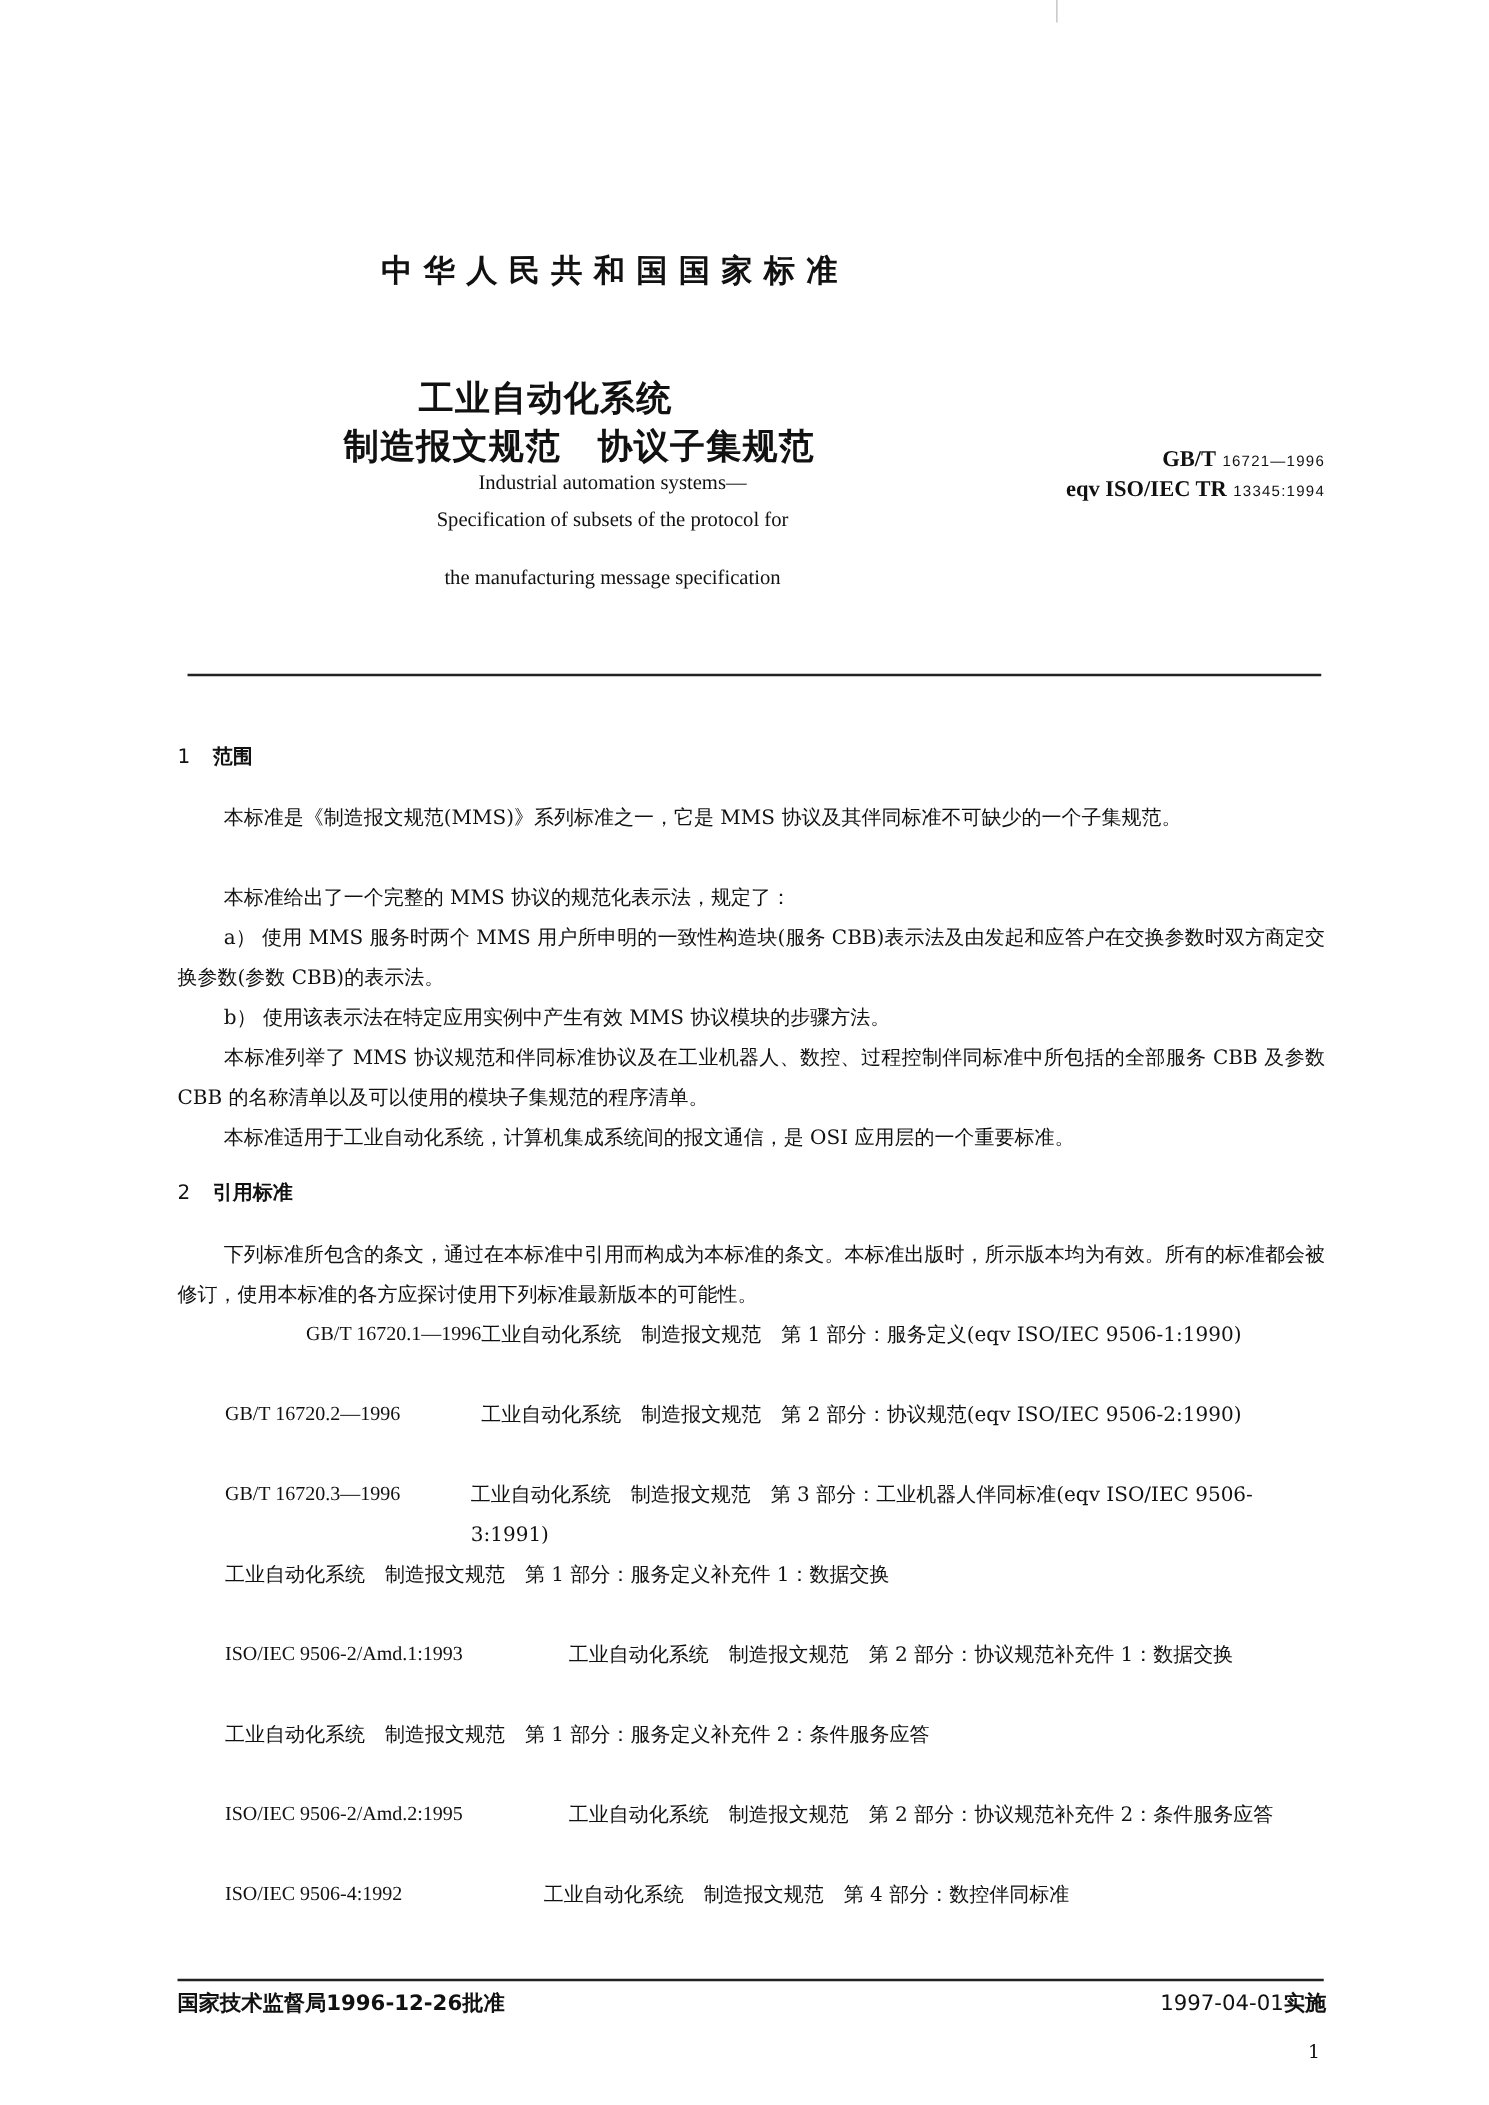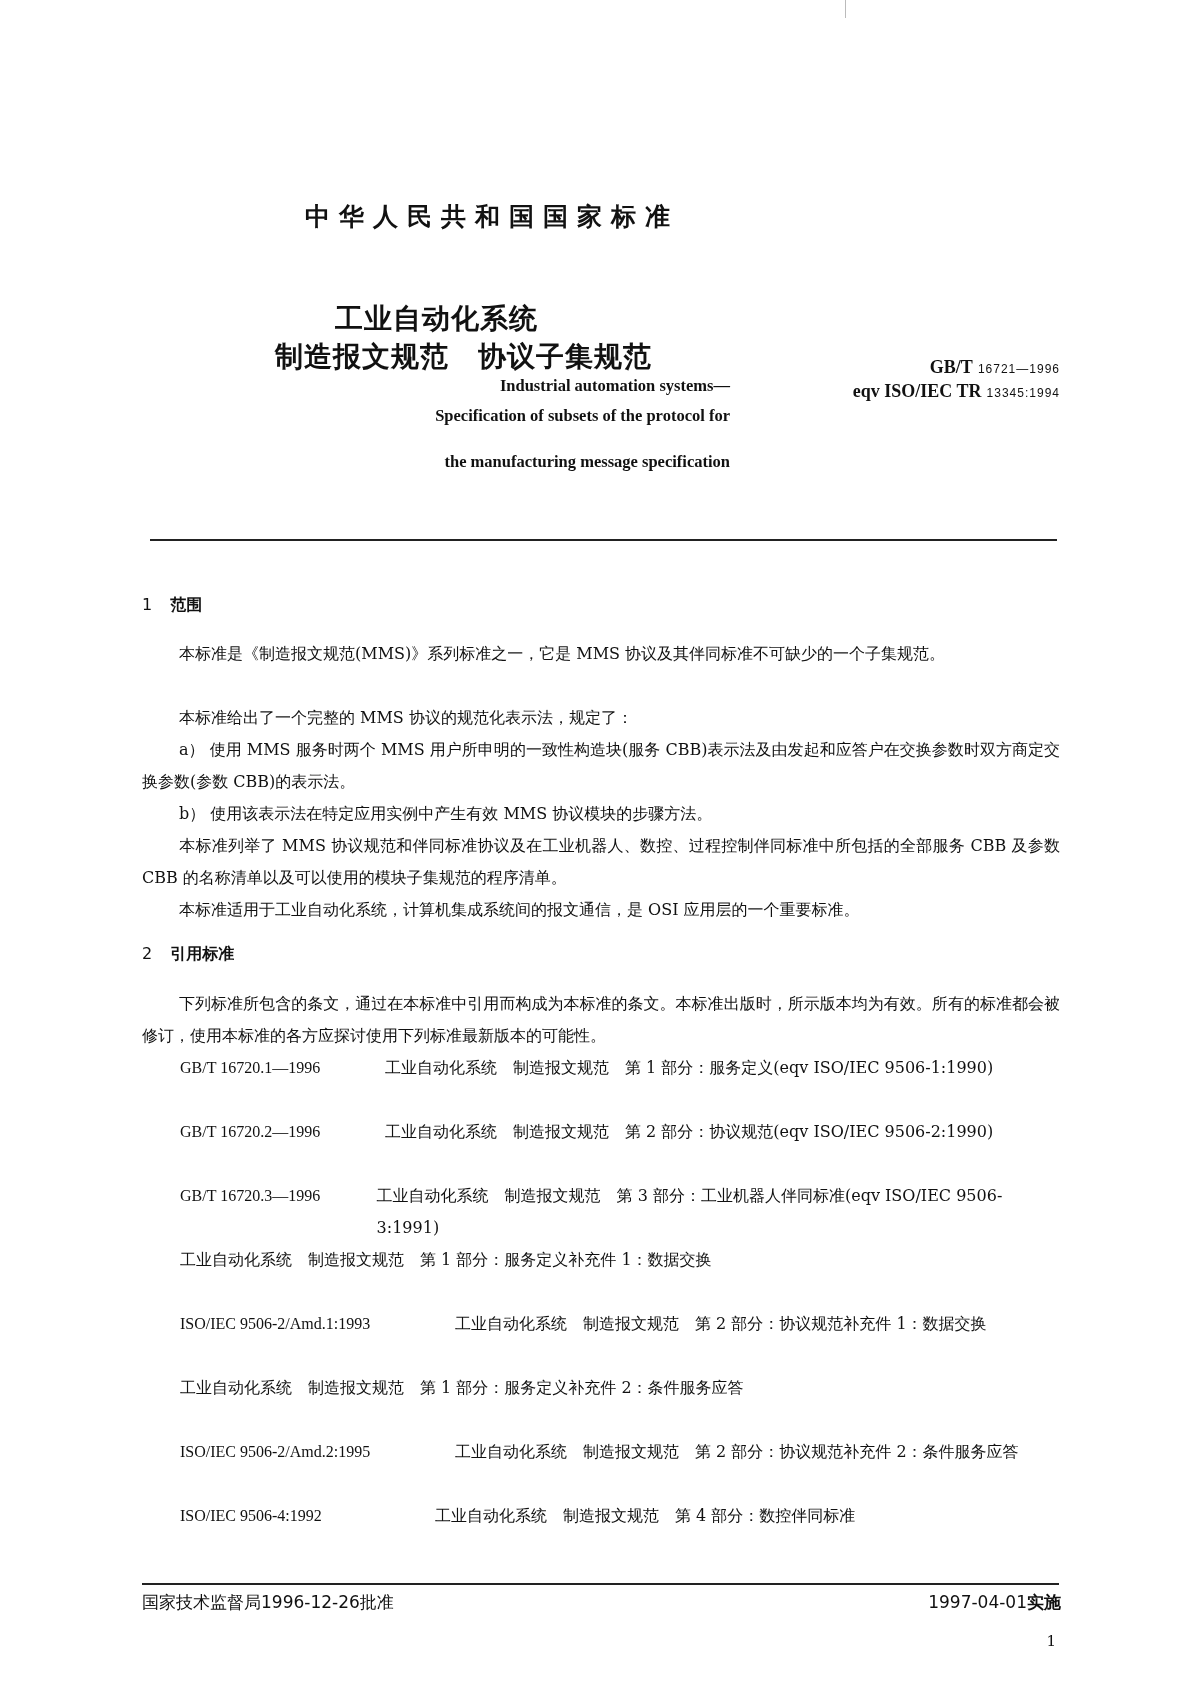--- a/index.html
+++ b/index.html
@@ -5,31 +5,31 @@
   html, body { margin: 0; padding: 0; background: #ffffff; }
   body { width: 1191px; height: 1684px; position: relative; overflow: hidden; color: #111; font-family: "DejaVu Serif", "Liberation Serif", serif; }
   .abs { position: absolute; }
   .national { left: 305px; top: 200px; font-family: "DejaVu Sans", sans-serif; font-weight: bold; font-size: 25px; letter-spacing: 9px; }
   .title-cn { left: 275px; font-family: "DejaVu Sans", sans-serif; font-weight: bold; font-size: 28px; letter-spacing: 1px; white-space: pre; }
   .title-cn.l1 { left: 335px; top: 300px; }
   .title-cn.l2 { top: 338px; }
   .code-block { left: 795px; top: 356px; text-align: right; width: 265px; line-height: 22px; }
   .code-block .gb { font-family: "Liberation Serif", serif; font-weight: bold; font-size: 18px; }
   .code-block .num { font-family: "Liberation Sans", sans-serif; font-size: 12px; letter-spacing: 1px; }
-  .title-en { left: 250px; width: 480px; text-align: right; font-family: "Liberation Serif", serif; font-weight: bold; font-size: 16.5px; }
+  .title-en { left: 250px; width: 480px; text-align: center; font-family: "Liberation Serif", serif; font-weight: normal; font-size: 16.5px; }
   .rule-top { left: 150px; top: 539px; width: 907px; height: 2px; background: #222; }
   .section-head { left: 142px; font-family: "DejaVu Sans", sans-serif; font-weight: bold; font-size: 16px; }
   .section-head .num { font-weight: normal; margin-right: 18px; }
   .para { left: 142px; width: 918px; font-size: 16px; line-height: 32px; text-align: justify; }
   .para .indent { display: inline-block; width: 37px; }
   .ref-row { left: 180px; width: 880px; font-size: 16px; line-height: 32px; display: flex; }
   .ref-row .code { white-space: nowrap; font-family: "Liberation Serif", serif; }
   .ref-row .desc { white-space: normal; }
   .rule-bottom { left: 142px; top: 1583px; width: 917px; height: 2px; background: #222; }
-  .footer-left { left: 142px; top: 1591px; font-family: "DejaVu Sans", sans-serif; font-weight: normal; font-size: 17px; }
+  .footer-left { left: 142px; top: 1591px; font-family: "DejaVu Sans", sans-serif; font-weight: bold; font-size: 17px; }
   .footer-right { right: 130px; top: 1591px; font-family: "DejaVu Sans", sans-serif; font-size: 17px; }
   .footer-right b { font-weight: bold; }
   .page-num { right: 135px; top: 1632px; font-size: 15px; }
   .corner-mark { left: 845px; top: 0; width: 1px; height: 18px; background: #bbb; }
 </style>
 </head>
 <body>
 
 <div class="abs corner-mark"></div>
 
@@ -65,21 +65,21 @@
 <div class="abs para" style="top:798px;"><span class="indent"></span><span>b）  使用该表示法在特定应用实例中产生有效 MMS 协议模块的步骤方法。</span></div>
 <div class="abs para" style="top:830px;"><span class="indent"></span><span>本标准列举了 MMS 协议规范和伴同标准协议及在工业机器人、数控、过程控制伴同标准中所包括的全部服务 CBB 及参数 CBB 的名称清单以及可以使用的模块子集规范的程序清单。</span></div>
 <div class="abs para" style="top:894px;"><span class="indent"></span><span>本标准适用于工业自动化系统，计算机集成系统间的报文通信，是 OSI 应用层的一个重要标准。</span></div>
 
 <div class="abs section-head" style="top:944px;">
   <span class="num">2</span><span>引用标准</span>
 </div>
 
 <div class="abs para" style="top:988px;"><span class="indent"></span><span>下列标准所包含的条文，通过在本标准中引用而构成为本标准的条文。本标准出版时，所示版本均为有效。所有的标准都会被修订，使用本标准的各方应探讨使用下列标准最新版本的可能性。</span></div>
 
-<div class="abs ref-row" style="top:1052px;">
+<div class="abs ref-row" style="top:1052px;text-align:right;">
   <span class="code" style="width:205px;">GB/T 16720.1—1996</span>
   <span class="desc">工业自动化系统　制造报文规范　第 1 部分：服务定义(eqv ISO/IEC 9506-1:1990)</span>
 </div>
 <div class="abs ref-row" style="top:1116px;">
   <span class="code" style="width:205px;">GB/T 16720.2—1996</span>
   <span class="desc">工业自动化系统　制造报文规范　第 2 部分：协议规范(eqv ISO/IEC 9506-2:1990)</span>
 </div>
 <div class="abs ref-row" style="top:1180px;">
   <span class="code" style="width:198px;">GB/T 16720.3—1996</span>
   <span class="desc">工业自动化系统　制造报文规范　第 3 部分：工业机器人伴同标准(eqv ISO/IEC 9506-3:1991)</span>

